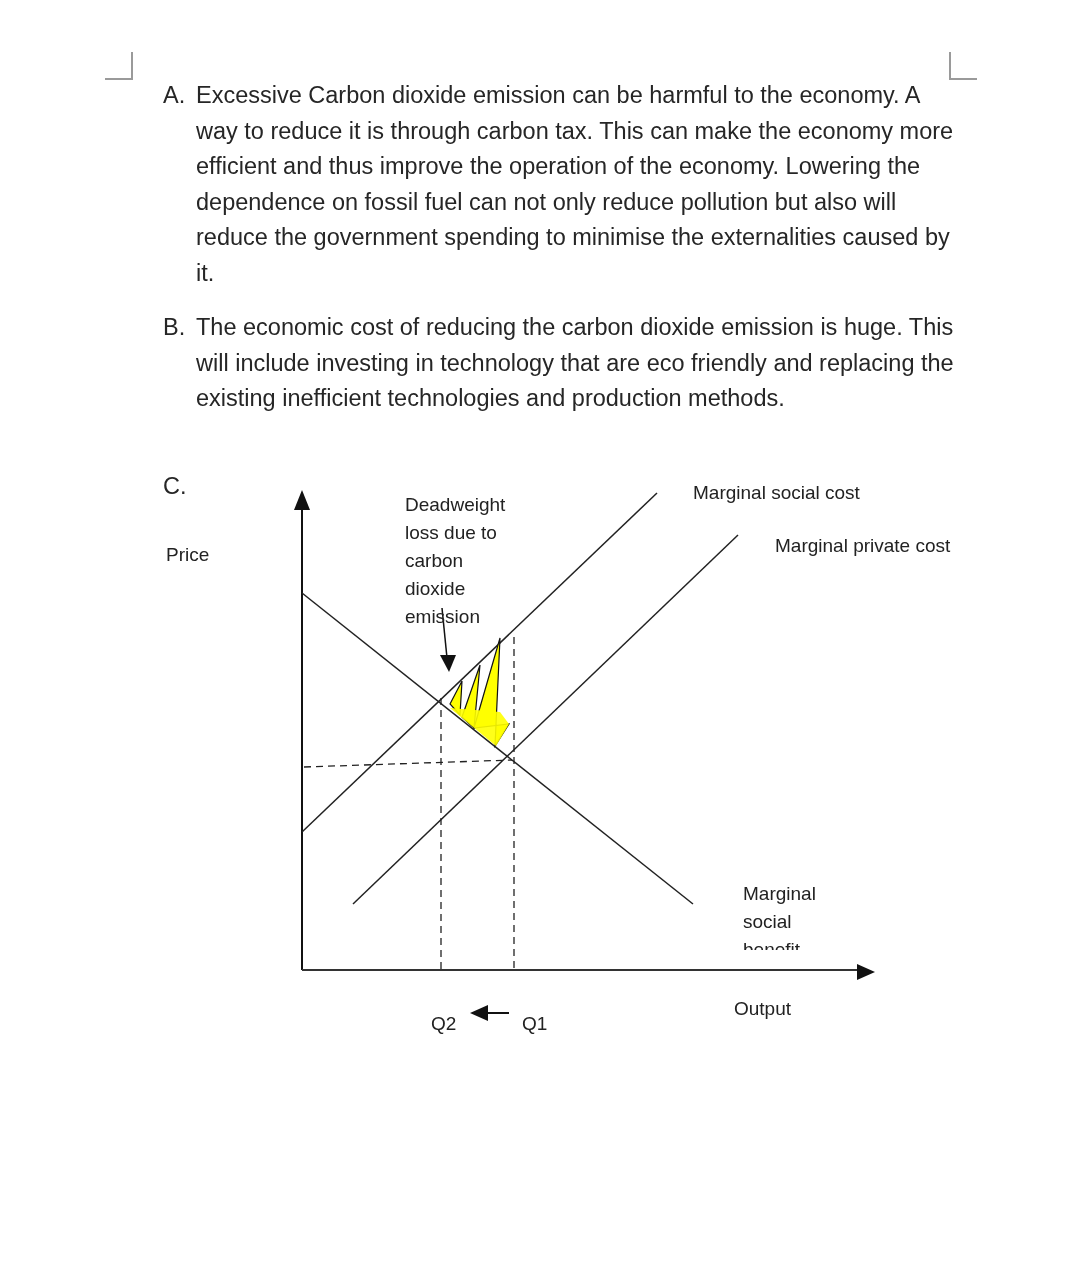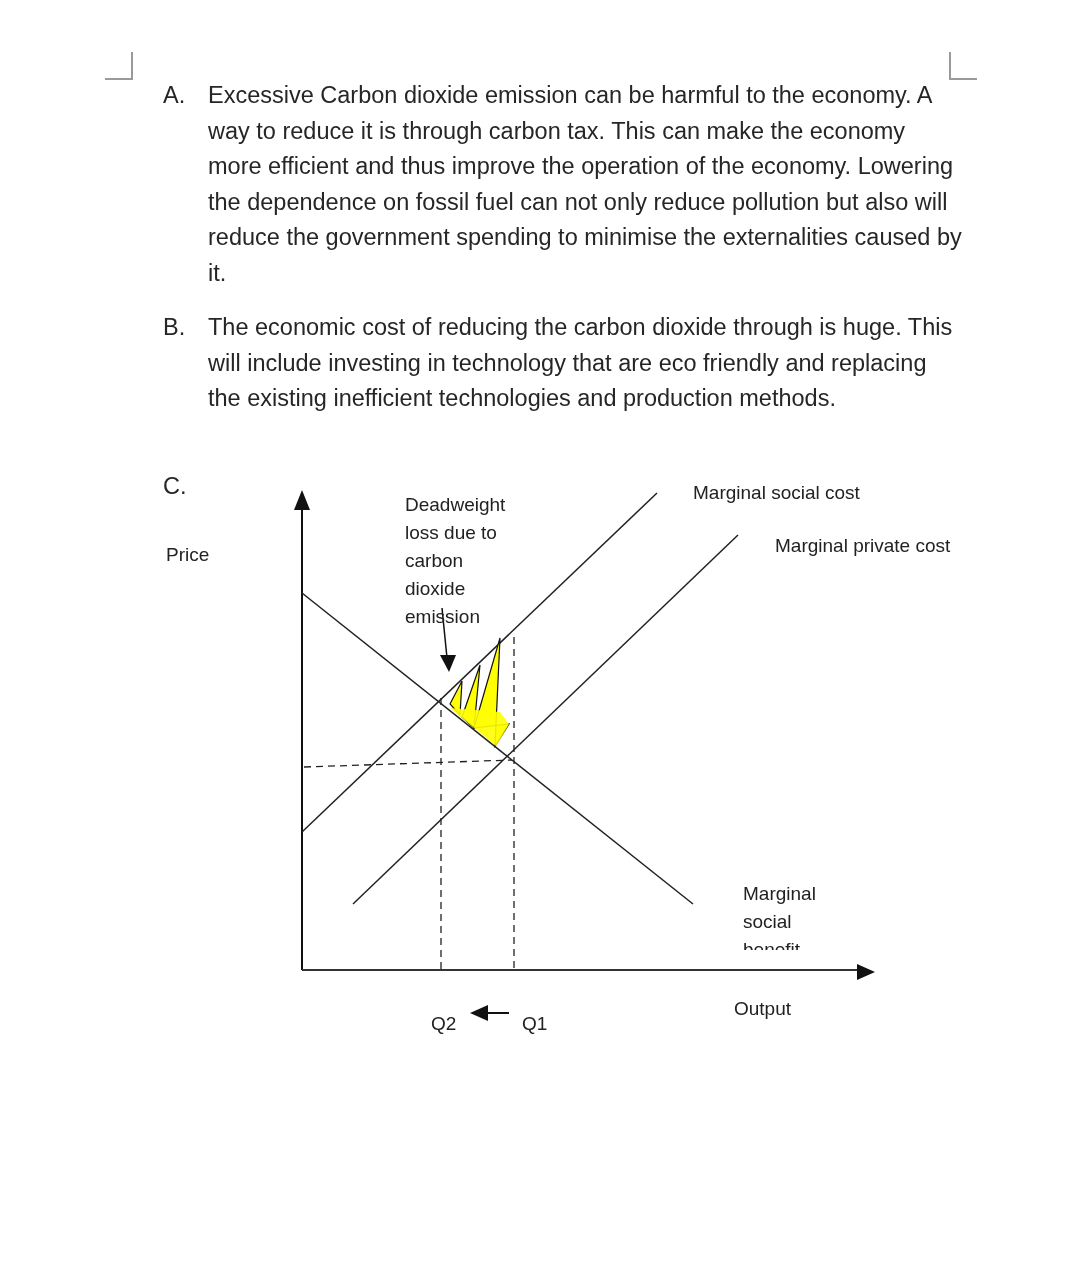--- a/index.html
+++ b/index.html
@@ -3,41 +3,41 @@
 <meta charset="utf-8">
 <style>
   html, body { margin:0; padding:0; background:#ffffff; }
   body { width:1080px; height:1262px; position:relative; overflow:hidden;
          font-family:"Liberation Sans", "DejaVu Sans", sans-serif; color:#222; }
   .corner { position:absolute; border-color:#9a9a9a; border-style:solid; width:26px; height:26px; }
   .corner-tl { left:105px; top:52px; border-width:0 2px 2px 0; }
   .corner-tr { left:949px; top:52px; border-width:0 0 2px 2px; }
   .item { position:absolute; left:163px; width:800px; font-size:23.5px; line-height:35.5px; color:#262626; }
   .item .marker { position:absolute; left:0; top:0; }
-  .item .text { margin-left:45px; display:block; }
+  .item .text { margin-left:33px; display:block; }
   #item-a { top:78px; }
   #item-b { top:310px; }
   .marker-c { position:absolute; left:163px; top:473px; font-size:23.5px; color:#262626; }
   svg#chart { position:absolute; left:0; top:0; }
   .lbl { font-family:"Liberation Sans", "DejaVu Sans", sans-serif; font-size:19px; fill:#222; }
 </style>
 </head>
 <body>
 
 <div class="corner corner-tl"></div>
 <div class="corner corner-tr"></div>
 
 <div class="item" id="item-a">
   <span class="marker">A.</span>
   <span class="text">Excessive Carbon dioxide emission can be harmful to the economy. A way to reduce it is through carbon tax. This can make the economy more efficient and thus improve the operation of the economy. Lowering the dependence on fossil fuel can not only reduce pollution but also will reduce the government spending to minimise the externalities caused by it.</span>
 </div>
 
 <div class="item" id="item-b">
   <span class="marker">B.</span>
-  <span class="text">The economic cost of reducing the carbon dioxide through is huge. This will include investing in technology that are eco friendly and replacing the existing inefficient technologies and production methods.</span>
+  <span class="text">The economic cost of reducing the carbon dioxide emission is huge. This will include investing in technology that are eco friendly and replacing the existing inefficient technologies and production methods.</span>
 </div>
 
 <div class="marker-c">C.</div>
 
 <svg id="chart" width="1080" height="1262">
   <defs>
     <clipPath id="benefitClip">
         <rect x="730" y="880" width="150" height="70"></rect>
       </clipPath>
   </defs>

